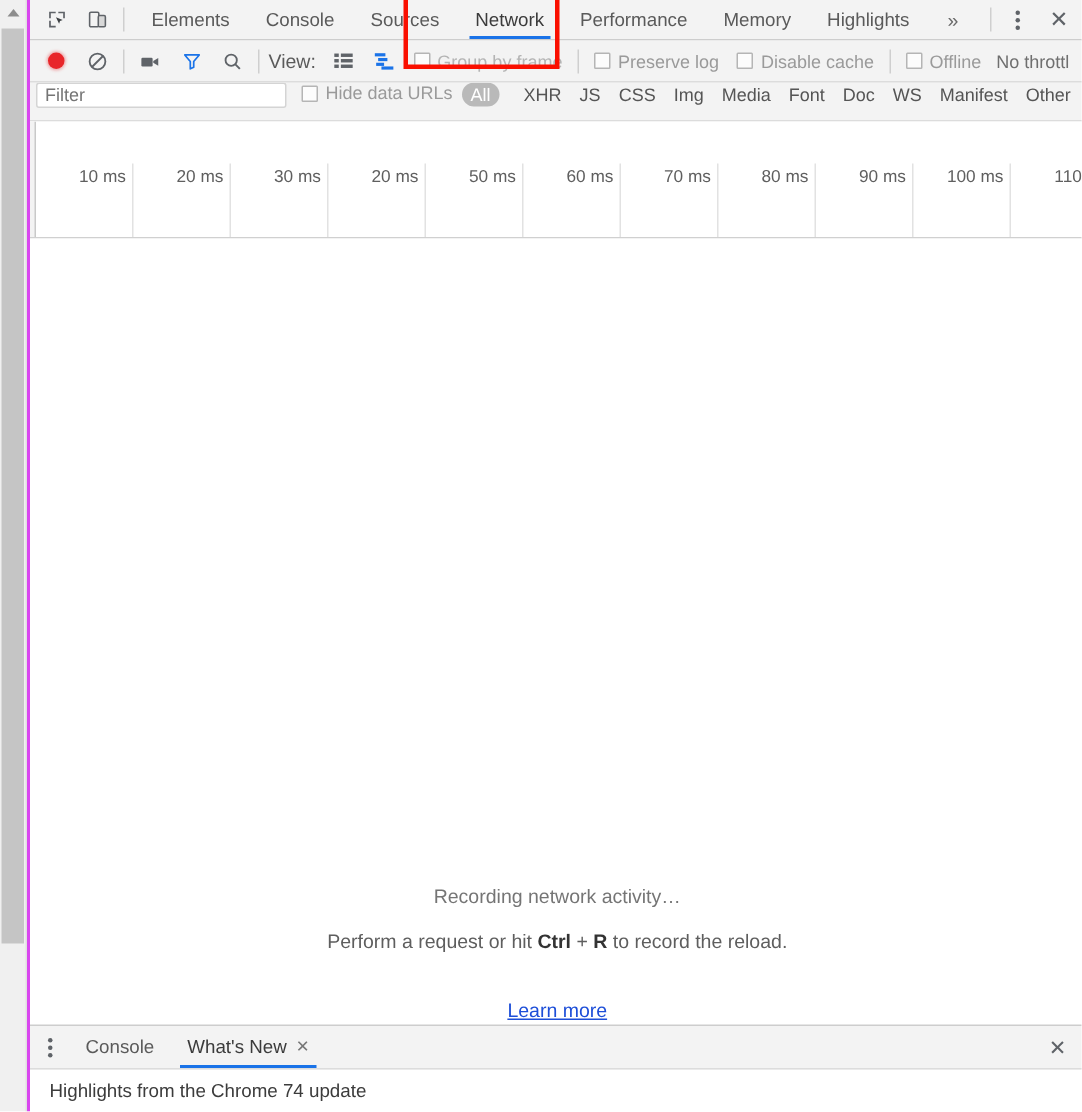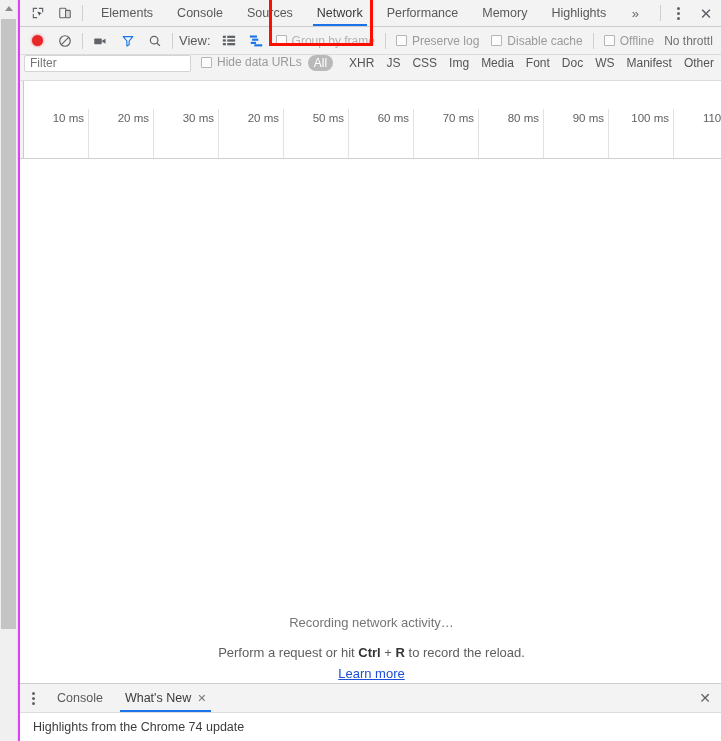--- a/index.html
+++ b/index.html
@@ -132,21 +132,21 @@
   .rdiv span{
     position:absolute;right:4px;top:3px;font-size:11.5px;color:#5f5f5f;white-space:nowrap;
   }
 
   
   .emptyarea{
     position:relative;height:522px;background:#ffffff;
     display:flex;flex-direction:column;align-items:center;justify-content:flex-end;
   }
   .empty-line1{font-size:13px;color:#757575;margin-bottom:15px;}
-  .empty-line2{font-size:13px;color:#5e5e5e;margin-bottom:6px;}
+  .empty-line2{font-size:13px;color:#5e5e5e;margin-bottom:31px;}
   .empty-line2 b{color:#333333;font-weight:bold;}
   .empty-link{
     font-size:13px;color:#1d4ed8;text-decoration:underline;cursor:pointer;
   }
 
   
   .drawer{
     position:absolute;left:0;bottom:0;width:703px;height:57px;background:#ffffff;
     border-top:1px solid #cdcdcd;
   }

